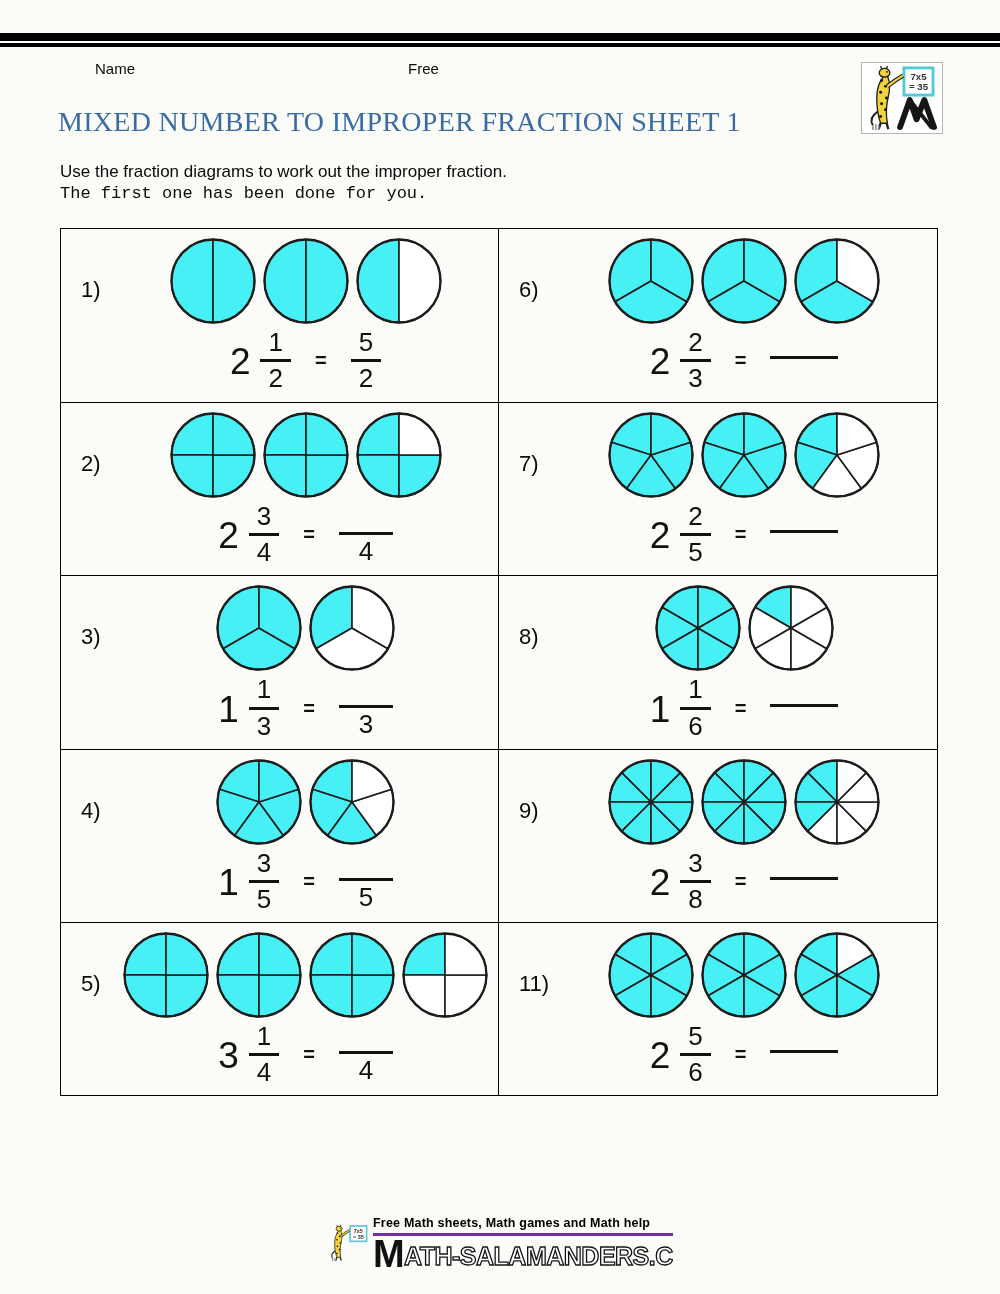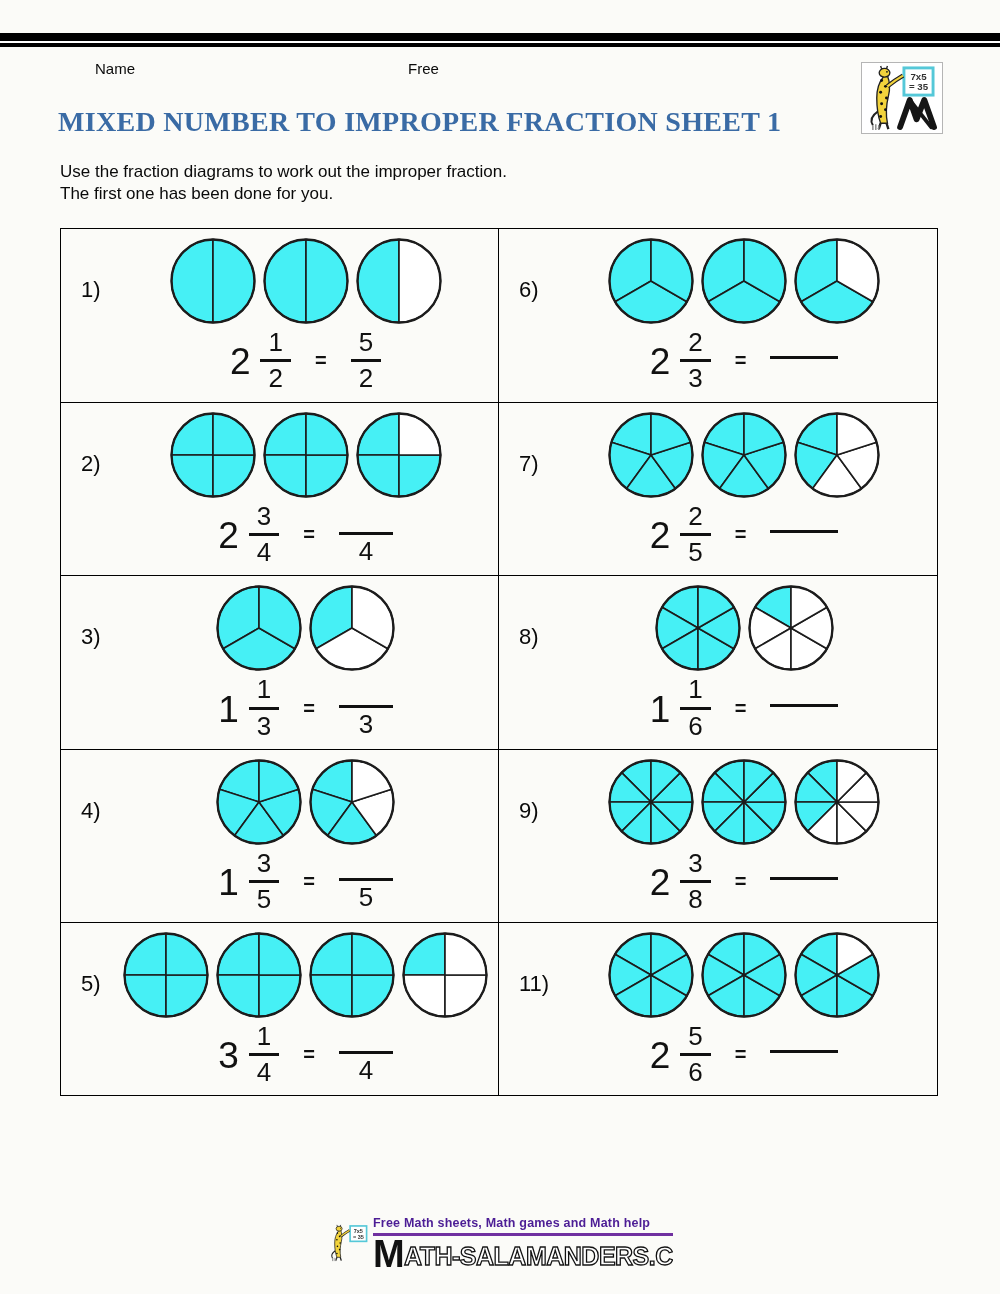--- a/index.html
+++ b/index.html
@@ -9,25 +9,25 @@
     font-family:"Liberation Sans",sans-serif;
   }
   .topbar{position:absolute;left:0;top:33px;width:1000px;height:14px;
     background:linear-gradient(#000 0 60%,#fff 60% 74%,#000 74% 100%);}
   .hdr-label{position:absolute;top:60px;font-size:15px;color:#0a0a0a;}
   .hdr-name{left:72px;margin-left:23px;}
   .hdr-date{left:408px;}
   .logo-box{position:absolute;left:861px;top:62px;width:80px;height:70px;
     border:1px solid #b5b5b5;background:#fff;display:flex;align-items:center;justify-content:center;}
   .title{position:absolute;left:58px;top:106px;white-space:nowrap;
-    font-family:"Liberation Serif",serif;font-size:28px;font-weight:bold;
+    font-family:"Liberation Serif",serif;font-size:28px;font-weight:normal;
     color:var(--title-color,#3a6ba5);letter-spacing:.3px;text-align:center;}
   .instr{position:absolute;left:60px;font-size:17px;color:#0a0a0a;}
   .instr-1{top:162px;}
-  .instr-2{top:184px;}
+  .instr-2{top:184px;font-family:Liberation Mono, monospace;}
   .wtable{position:absolute;left:60px;top:228px;width:878px;height:868px;
     border:1.6px solid #000;box-sizing:border-box;
     display:grid;grid-template-columns:1fr 1fr;grid-template-rows:repeat(5,1fr);
     grid-auto-flow:column;background:transparent;}
   .cell{position:relative;box-sizing:border-box;display:flex;flex-direction:column;
     align-items:center;padding-left:52px;}
   .cell.col-left{border-right:1.4px solid #000;}
   .cell:not(.first-row){border-top:1.4px solid #000;}
   .plabel{position:absolute;left:20px;top:48px;font-size:22px;color:#0a0a0a;}
   .circles{display:flex;gap:3px;margin-top:7px;align-items:center;justify-content:center;}
@@ -36,21 +36,21 @@
   .frac{display:inline-flex;flex-direction:column;align-items:center;
     font-size:26px;line-height:1.05;}
   .fnum{padding:0 8px 3px;border-bottom:3px solid #111;text-align:center;min-width:14px;}
   .fnum.blank{width:54px;height:27px;padding:0;}
   .fden{padding-top:3px;}
   .eq-sign{font-size:20px;font-weight:700;margin:0 24px;}
   .blank-line{width:68px;height:0;border-bottom:3px solid #111;transform:translateY(-3px);}
   .footer{position:absolute;left:0;top:1216px;width:1000px;
     display:flex;justify-content:center;align-items:flex-start;}
   .footer-col{display:flex;flex-direction:column;margin-left:2px;}
-  .tagline{font-size:12.5px;font-weight:700;letter-spacing:.2px;color:#4c1d95;}
+  .tagline{font-size:12.5px;font-weight:700;letter-spacing:.2px;color:#000000;}
   .purple-rule{height:3px;background:var(--rule-color,#7030a0);margin:3px 0 0;}
   .hidden-defs{position:absolute;width:0;height:0;overflow:hidden;}
 </style>
 </head>
 <body style="--title-color: #3a6ba5; --rule-color: #7030a0;">
 
 <svg class="hidden-defs" aria-hidden="true">
   <symbol id="mascot-sym" viewBox="0 0 80 68">
 
     <rect x="42" y="3" width="30" height="28" fill="#ffffff" stroke="#55c8d8" stroke-width="3"></rect>

